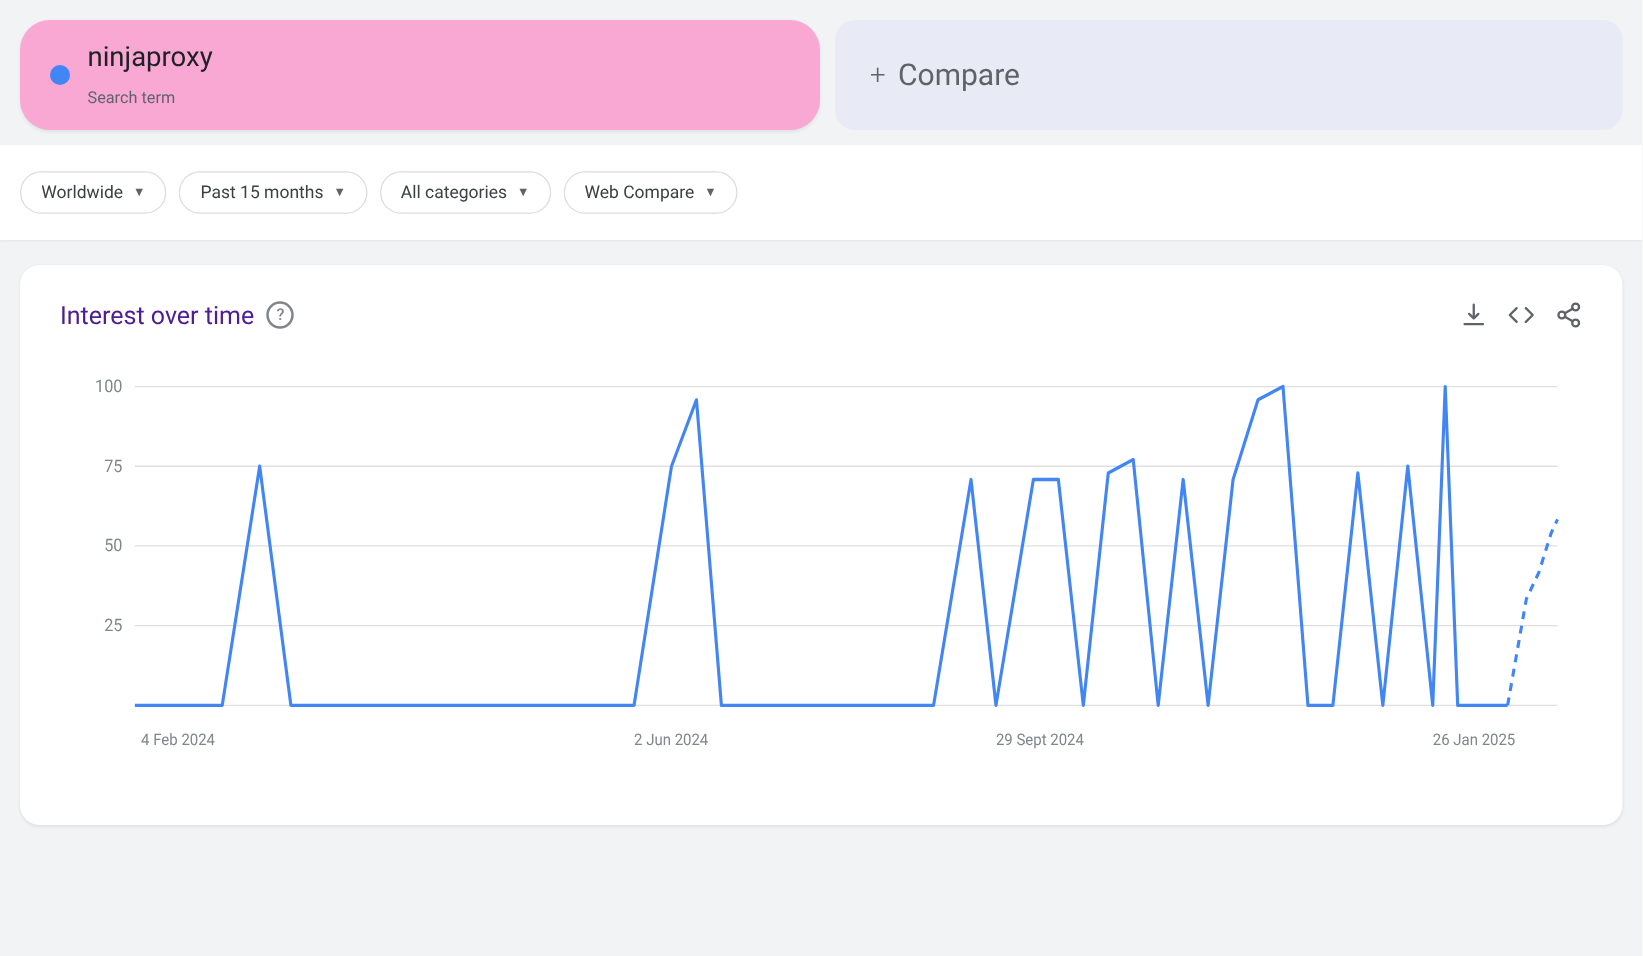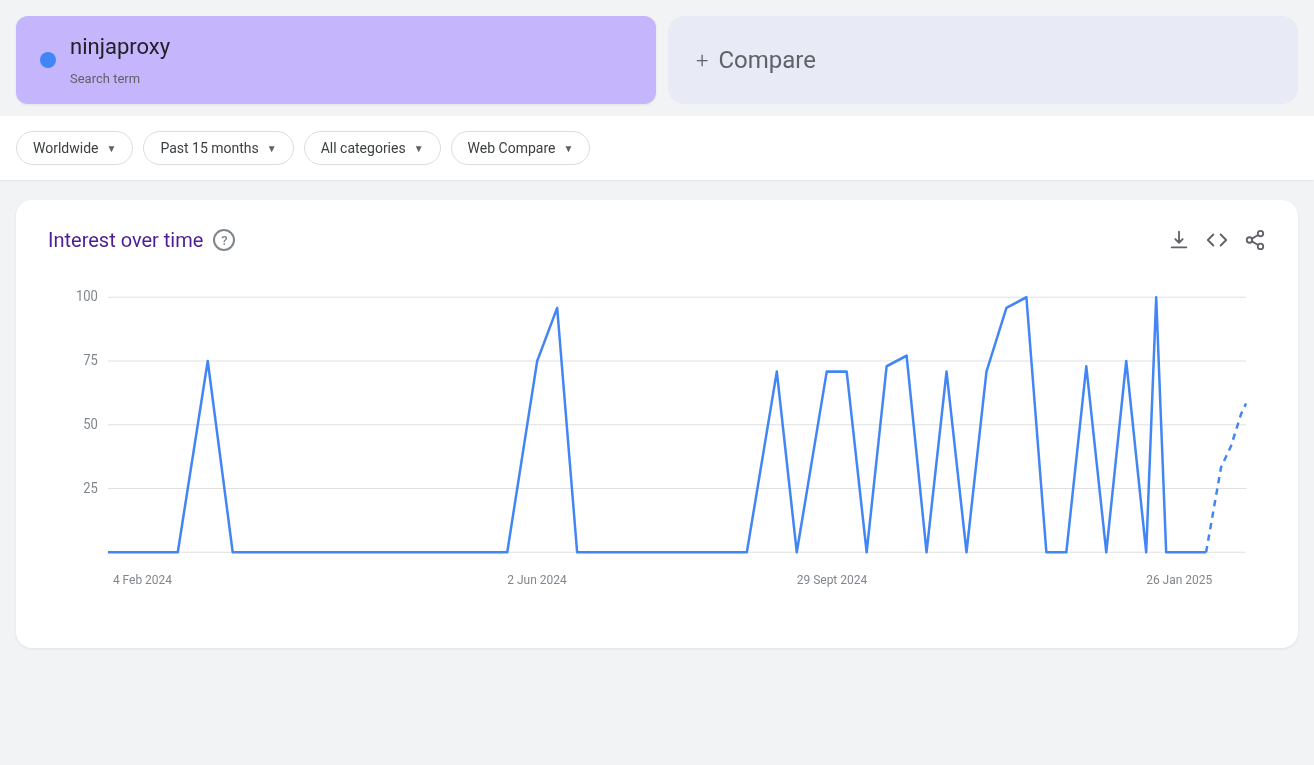--- a/index.html
+++ b/index.html
@@ -10,22 +10,22 @@
       width: 1314px;
     }
 
     .top-section {
       display: flex;
       gap: 12px;
       padding: 16px 16px 12px 16px;
     }
 
     .search-term-card {
-      background: #c4b5fd;
-      border-radius: 12px;
+      background: #f9a8d4;
+      border-radius: 24px;
       padding: 18px 24px;
       display: flex;
       align-items: center;
       gap: 14px;
       flex: 0 0 640px;
       box-shadow: 0 1px 3px rgba(0,0,0,0.08);
     }
 
     .blue-dot {
       width: 16px;
@@ -74,21 +74,21 @@
       color: #5f6368;
       font-weight: 400;
     }
 
     .filters-bar {
       background: #fff;
       padding: 0 16px;
       display: flex;
       align-items: center;
       gap: 10px;
-      height: 64px;
+      height: 76px;
       border-radius: 0;
       margin: 0;
       box-shadow: 0 1px 2px rgba(0,0,0,0.06);
     }
 
     .filter-btn {
       display: flex;
       align-items: center;
       gap: 8px;
       border: 1px solid #dadce0;

